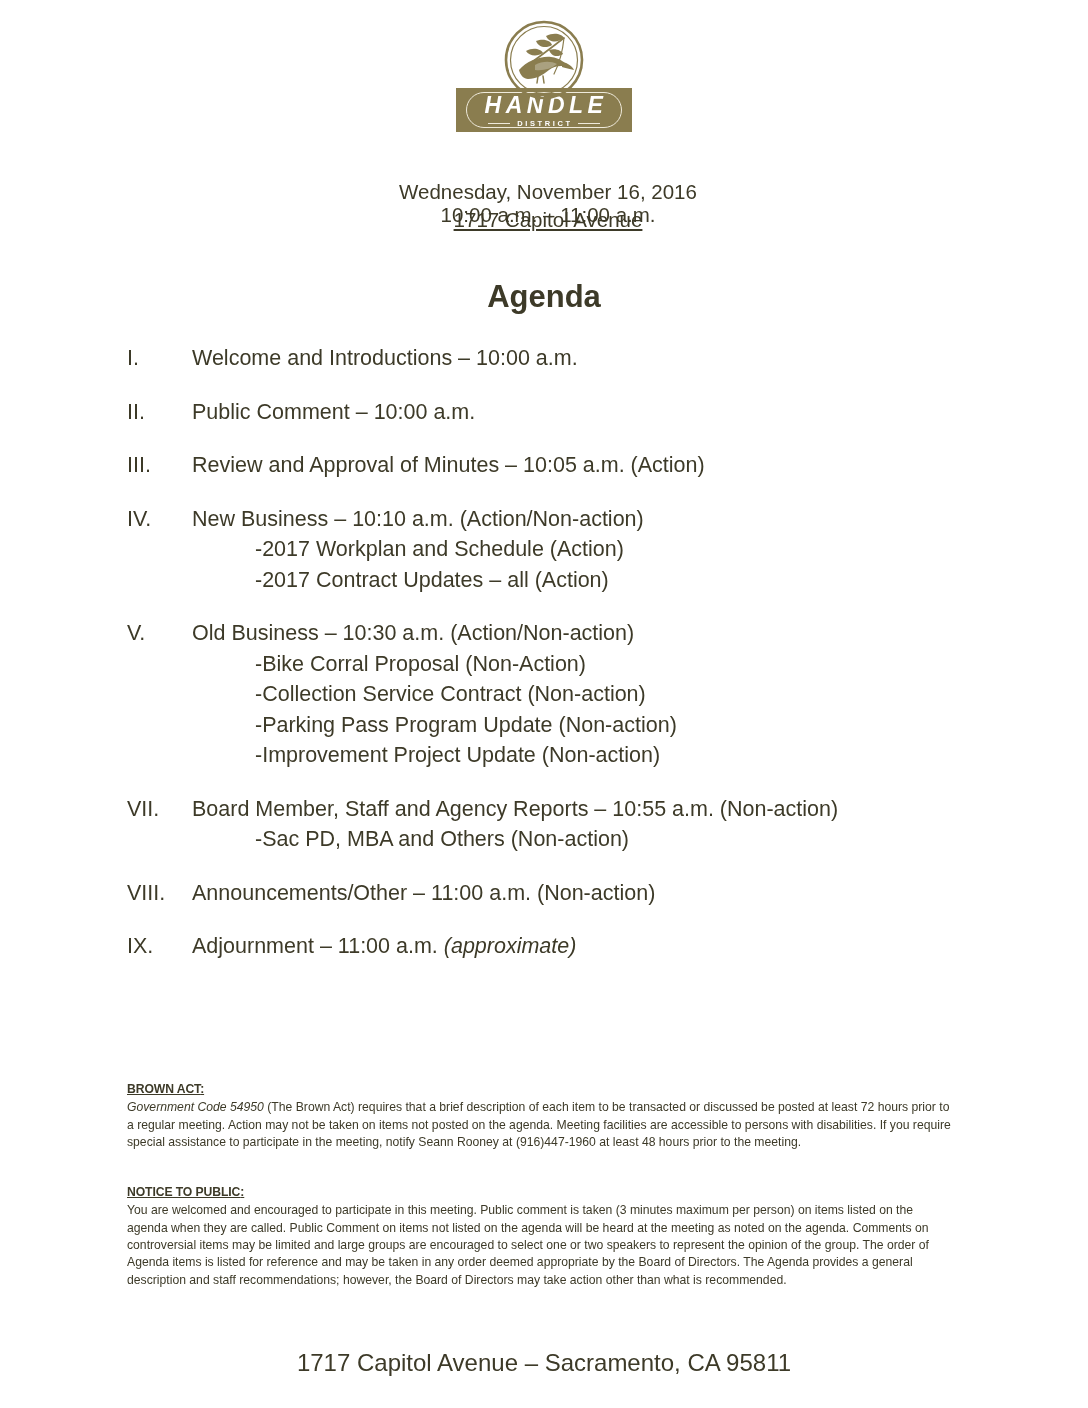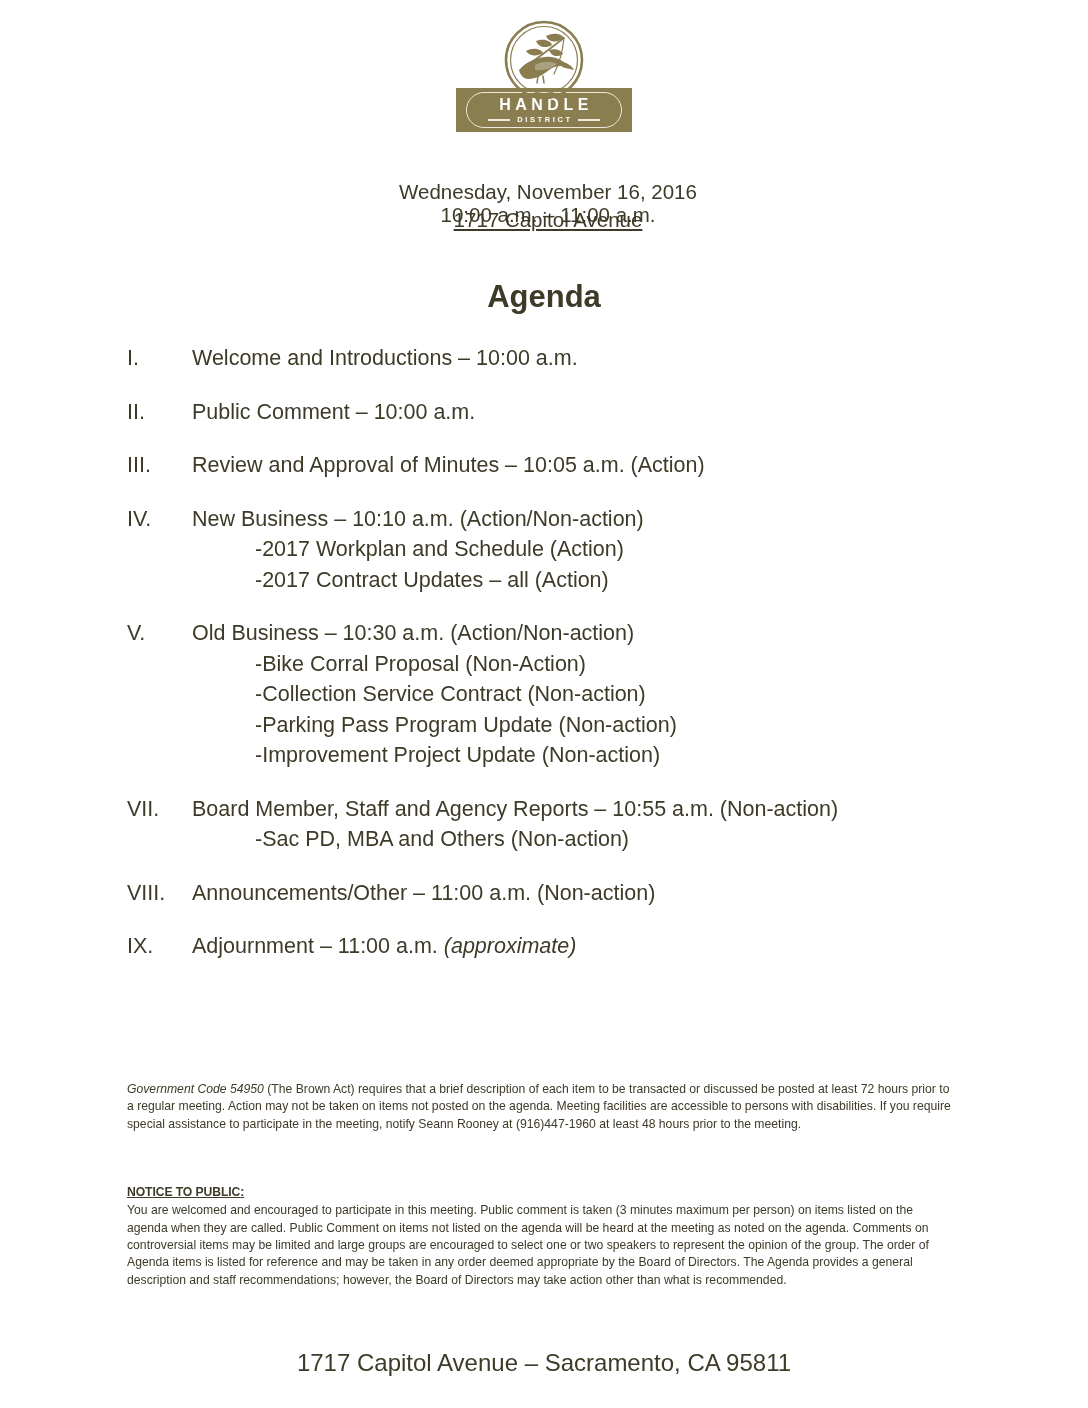--- a/index.html
+++ b/index.html
@@ -60,26 +60,27 @@
   }
   .banner-stack {
     position: relative;
     z-index: 3;
     display: flex;
     flex-direction: column;
     align-items: center;
     line-height: 1;
   }
   .banner-name {
-    font-size: 16px;
+    font-size: 23px;
     font-weight: 700;
     letter-spacing: 4.5px;
     color: #ffffff;
     padding-left: 4px;
     margin-top: 1px;
+    font-style: italic;
   }
   .banner-sub-row {
     display: flex;
     align-items: center;
     gap: 5px;
     margin-top: 3px;
   }
   .banner-rule {
     width: 22px;
     height: 1.2px;
@@ -293,20 +294,21 @@
     <div class="agenda-item">
       <div class="item-row">
         <span class="item-num">IX.</span>
         <span class="item-text"><span>Adjournment – 11:00 a.m. </span><span class="ital">(approximate)</span></span>
       </div>
     </div>
 
   </div>
 
   <div class="fineprint fp-brown">
+    <div class="fp-head"><span>BROWN ACT</span><span>:</span></div>
     <div class="fp-body"><span class="ital">Government Code 54950</span><span> (The Brown Act) requires that a brief description of each item to be transacted or discussed be posted at least 72 hours prior to a regular meeting.  Action may not be taken on items not posted on the agenda.  Meeting facilities are accessible to persons with disabilities.  If you require special assistance to participate in the meeting, notify Seann Rooney at (916)447-1960 at least 48 hours prior to the meeting.</span></div>
   </div>
 
   <div class="fineprint fp-notice">
     <div class="fp-head"><span>NOTICE TO PUBLIC</span><span>:</span></div>
     <div class="fp-body">You are welcomed and encouraged to participate in this meeting.  Public comment is taken (3 minutes maximum per person) on items listed on the agenda when they are called.  Public Comment on items not listed on the agenda will be heard at the meeting as noted on the agenda. Comments on controversial items may be limited and large groups are encouraged to select one or two speakers to represent the opinion of the group. The order of Agenda items is listed for reference and may be taken in any order deemed appropriate by the Board of Directors. The Agenda provides a general description and staff recommendations; however, the Board of Directors may take action other than what is recommended.</div>
   </div>
 
   <div class="footer">1717 Capitol Avenue – Sacramento, CA  95811</div>
 

